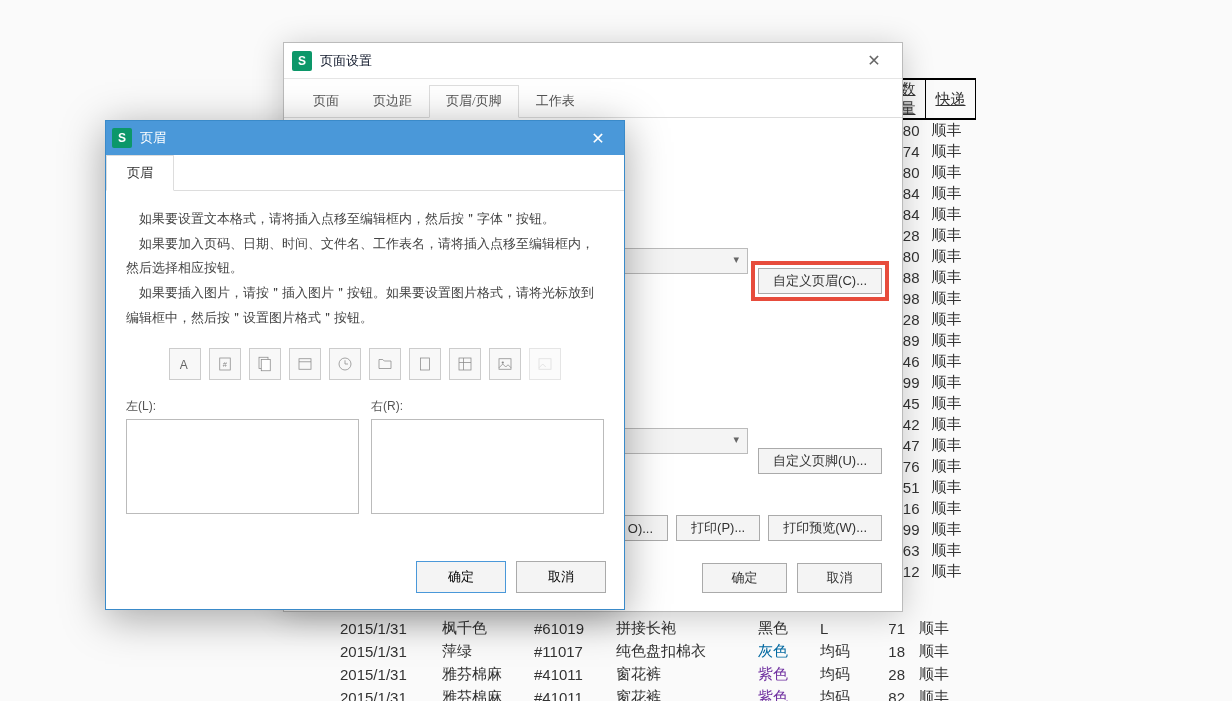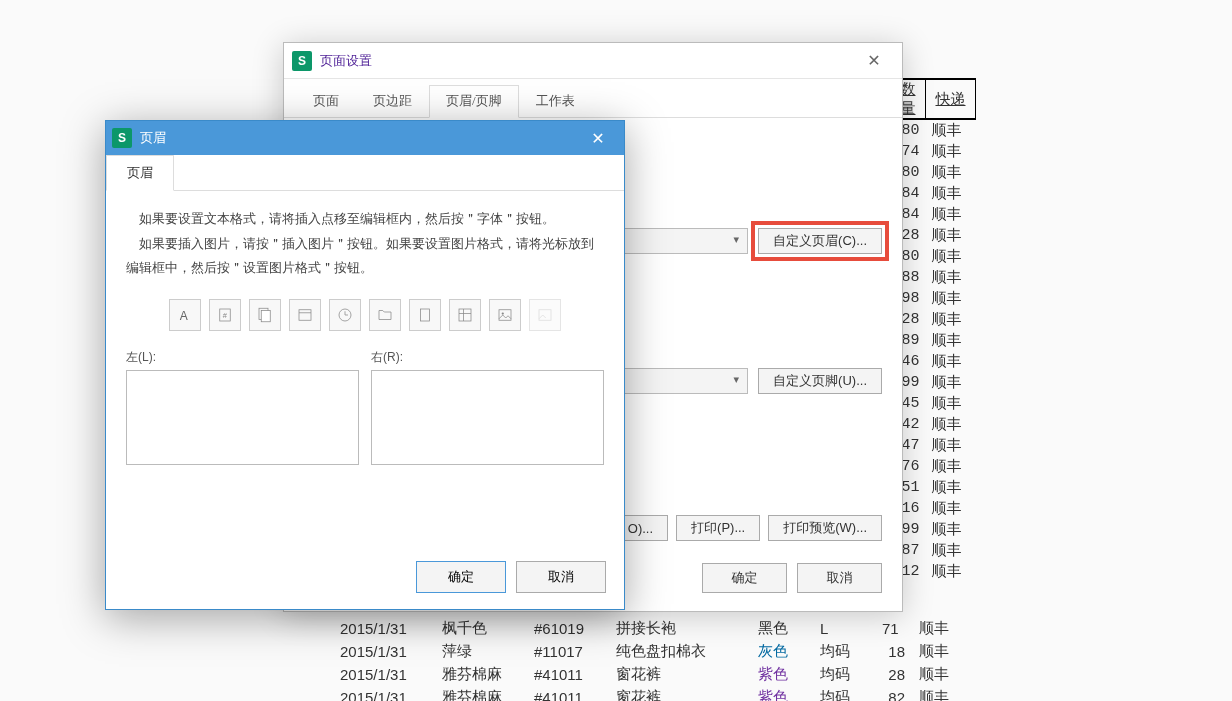--- a/index.html
+++ b/index.html
@@ -14,21 +14,21 @@
       overflow: hidden;
     }
     
     
     .bg-table {
       position: absolute;
       top: 78px;
       left: 890px;
       border-collapse: collapse;
       font-size: 15px;
-      font-family: Liberation Mono, monospace;
+      font-family: Liberation Sans, sans-serif;
     }
     .bg-table th {
       border-top: 2px solid #000;
       border-bottom: 2px solid #000;
       border-left: 1px solid #000;
       border-right: 1px solid #000;
       padding: 0 6px;
       font-weight: normal;
       text-align: center;
       text-decoration: underline;
@@ -79,21 +79,21 @@
       background: #0c9769;
       color: #fff;
       display: inline-flex;
       align-items: center;
       justify-content: center;
       font-size: 12px;
       font-weight: bold;
       margin-right: 8px;
       border-radius: 2px;
     }
-    .dlg-pagesetup .title { flex: 1; color: #4c1d95; font-size: 13px; }
+    .dlg-pagesetup .title { flex: 1; color: #0f172a; font-size: 13px; }
     .close-x { width: 40px; text-align: center; color: #666; cursor: pointer; font-size: 16px; }
     
     .tabstrip {
       display: flex;
       padding: 6px 12px 0 12px;
       border-bottom: 1px solid #ddd;
     }
     .tabstrip .tab {
       padding: 6px 16px;
       border: 1px solid transparent;
@@ -129,20 +129,21 @@
     .ps-btn {
       height: 26px;
       padding: 0 14px;
       border: 1px solid #aaa;
       background: #f4f4f4;
       cursor: pointer;
       font-size: 13px;
       color: #333;
       display: inline-flex;
       align-items: center;
+      margin-top: 40px;
     }
     .highlight-red {
       outline: 4px solid #e74c3c;
       outline-offset: 3px;
     }
     .ps-bottom-btns {
       position: absolute;
       right: 20px;
       bottom: 70px;
       display: flex;
@@ -354,40 +355,40 @@
       </tr>
       <tr>
         <td class="col-qty">16</td>
         <td class="col-ship">顺丰</td>
       </tr>
       <tr>
         <td class="col-qty">99</td>
         <td class="col-ship">顺丰</td>
       </tr>
       <tr>
-        <td class="col-qty">87</td>
+        <td class="col-qty">63</td>
         <td class="col-ship">顺丰</td>
       </tr>
       <tr>
         <td class="col-qty">12</td>
         <td class="col-ship">顺丰</td>
       </tr>
     </tbody>
 </table>
 
 <table class="bg-table-wide">
   <tbody id="bg-wide">
       <tr>
         <td style="width:100px">2015/1/31</td>
         <td style="width:90px">枫千色</td>
         <td style="width:80px">#61019</td>
         <td style="width:140px">拼接长袍</td>
         <td class="" style="width:60px">黑色</td>
         <td style="width:60px">L</td>
-        <td style="width:35px;text-align:left">71</td>
+        <td style="width:35px;text-align:right">71</td>
         <td style="width:50px">顺丰</td>
       </tr>
       <tr>
         <td style="width:100px">2015/1/31</td>
         <td style="width:90px">萍绿</td>
         <td style="width:80px">#11017</td>
         <td style="width:140px">纯色盘扣棉衣</td>
         <td class="gray" style="width:60px">灰色</td>
         <td style="width:60px">均码</td>
         <td style="width:35px;text-align:right">18</td>
@@ -455,20 +456,21 @@
   <div class="titlebar">
     <span class="app-icon">S</span>
     <span class="title">页眉</span>
     <span class="close-x">✕</span>
   </div>
   <div class="hdr-tabstrip">
     <div class="tab">页眉</div>
   </div>
   <div class="hdr-body">
     <p class="hdr-help">如果要设置文本格式，请将插入点移至编辑框内，然后按＂字体＂按钮。</p>
+    <p class="hdr-help">如果要加入页码、日期、时间、文件名、工作表名，请将插入点移至编辑框内，然后选择相应按钮。</p>
     <p class="hdr-help">如果要插入图片，请按＂插入图片＂按钮。如果要设置图片格式，请将光标放到编辑框中，然后按＂设置图片格式＂按钮。</p>
 
     <div class="hdr-toolbar">
       <div class="hdr-tool">
           <svg class="svg-icon" viewBox="0 0 24 24">
             <text x="5" y="18" font-size="16" fill="#666">A</text>
           </svg>
         </div>
       <div class="hdr-tool">
           <svg class="svg-icon" viewBox="0 0 24 24">

